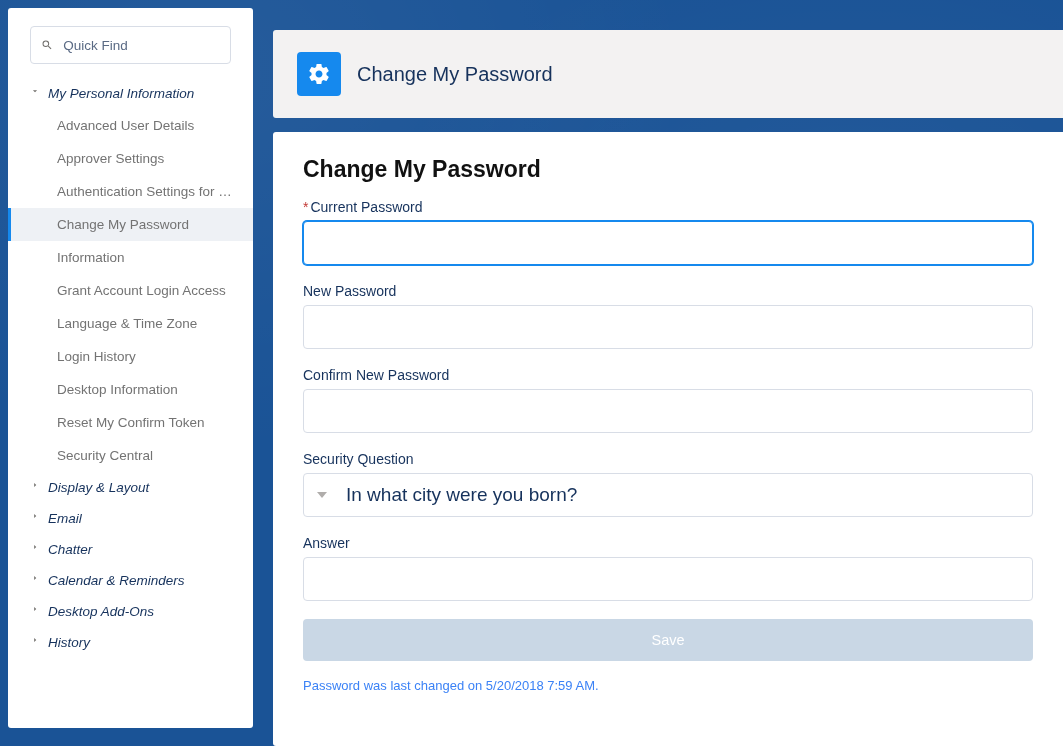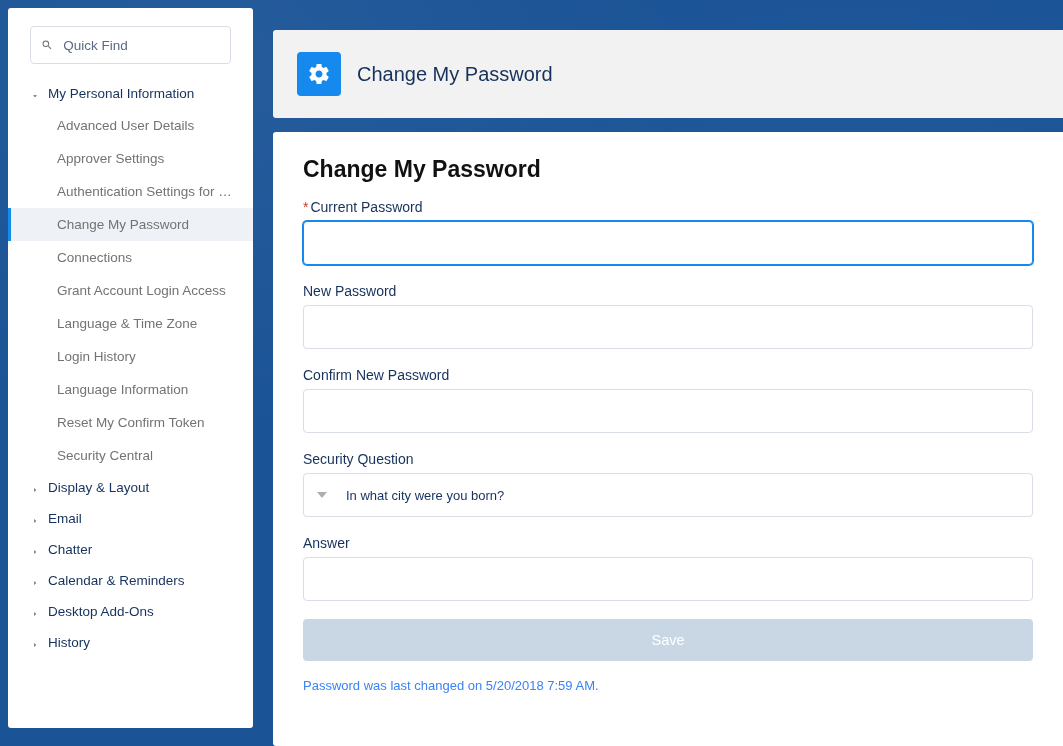--- a/index.html
+++ b/index.html
@@ -56,23 +56,24 @@
     }
     .search-box input::placeholder {
       color: #5a6a84;
     }
     .nav {
       font-size: 13.5px;
       color: #16325c;
     }
     .nav-group-header {
       display: flex;
-      align-items: flex-end;
+      align-items: flex-start;
       padding: 8px 14px 8px 22px;
       cursor: pointer;
+      font-style: italic;
     }
     .chev {
       width: 10px;
       height: 10px;
       margin-right: 8px;
       fill: #706e6b;
       flex-shrink: 0;
     }
     .nav-item {
       padding: 9px 14px 9px 49px;
@@ -163,21 +164,21 @@
     .select-wrap {
       position: relative;
       margin-bottom: 18px;
     }
     .form-select-display {
       width: 100%;
       border: 1px solid #d8dde6;
       border-radius: 4px;
       height: 44px;
       padding: 0 12px 0 42px;
-      font-size: 13px;
+      font-size: 19px;
       color: #16325c;
       background: #ffffff;
       display: flex;
       align-items: center;
       cursor: pointer;
     }
     .select-caret {
       position: absolute;
       left: 14px;
       top: 50%;
@@ -221,25 +222,25 @@
     <div class="nav-group-header">
       <svg class="chev" viewBox="0 0 24 24">
           <path d="M7 10l5 5 5-5z"></path>
         </svg>
       <span>My Personal Information</span>
     </div>
     <div class="nav-item">Advanced User Details</div>
     <div class="nav-item">Approver Settings</div>
     <div class="nav-item">Authentication Settings for Ext...</div>
     <div class="nav-item active">Change My Password</div>
-    <div class="nav-item">Connections</div>
+    <div class="nav-item">Information</div>
     <div class="nav-item">Grant Account Login Access</div>
     <div class="nav-item">Language &amp; Time Zone</div>
     <div class="nav-item">Login History</div>
-    <div class="nav-item">Language Information</div>
+    <div class="nav-item">Desktop Information</div>
     <div class="nav-item">Reset My Confirm Token</div>
     <div class="nav-item">Security Central</div>
 
     <div class="nav-group-header">
       <svg class="chev" viewBox="0 0 24 24">
           <path d="M10 17l5-5-5-5v10z"></path>
         </svg>
       <span>Display &amp; Layout</span>
     </div>
     <div class="nav-group-header">

